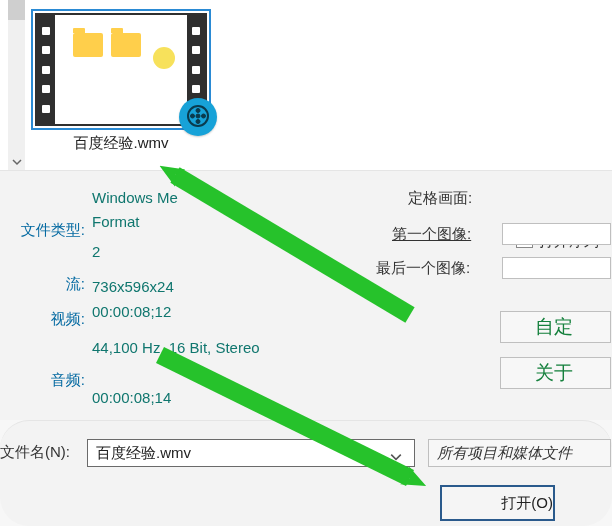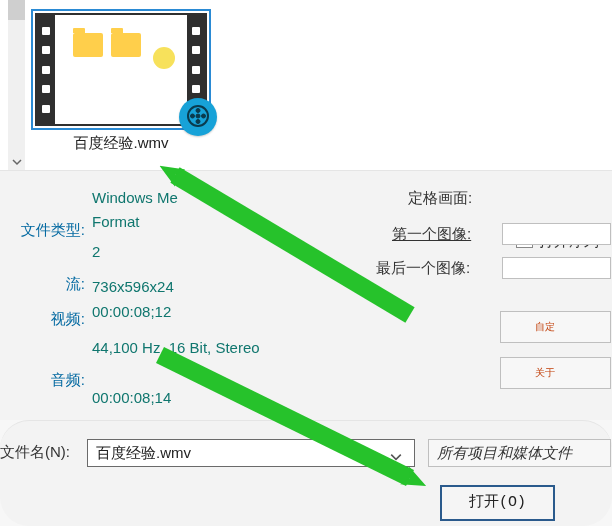--- a/index.html
+++ b/index.html
@@ -218,22 +218,22 @@
     position: absolute;
     left: 500px;
     height: 32px;
     width: 111px;
     border: 1px solid #bfbfbf;
     background: #f7f7f7;
     box-sizing: border-box;
     display: flex;
     align-items: center;
     padding-left: 34px;
-    font-size: 10px;
-    color: #c2410c;
+    font-size: 19px;
+    color: #15803d;
   }
 
   
   .bottom-bar {
     position: absolute;
     left: 0;
     top: 420px;
     width: 612px;
     height: 106px;
     background: #f3f3f3;
@@ -283,24 +283,23 @@
   .open-button {
     position: absolute;
     left: 440px;
     top: 64px;
     width: 115px;
     height: 36px;
     border: 2px solid #2a5a8c;
     background: #f5f5f5;
     box-sizing: border-box;
     line-height: 32px;
-    text-align: center;
+    text-align: right;
     font-size: 15px;
     color: #222;
-    font-family: Liberation Mono, monospace;
   }
 
   
   svg.arrow {
     position: absolute;
     pointer-events: none;
   }
 
   .fn-label {
     position: absolute;

